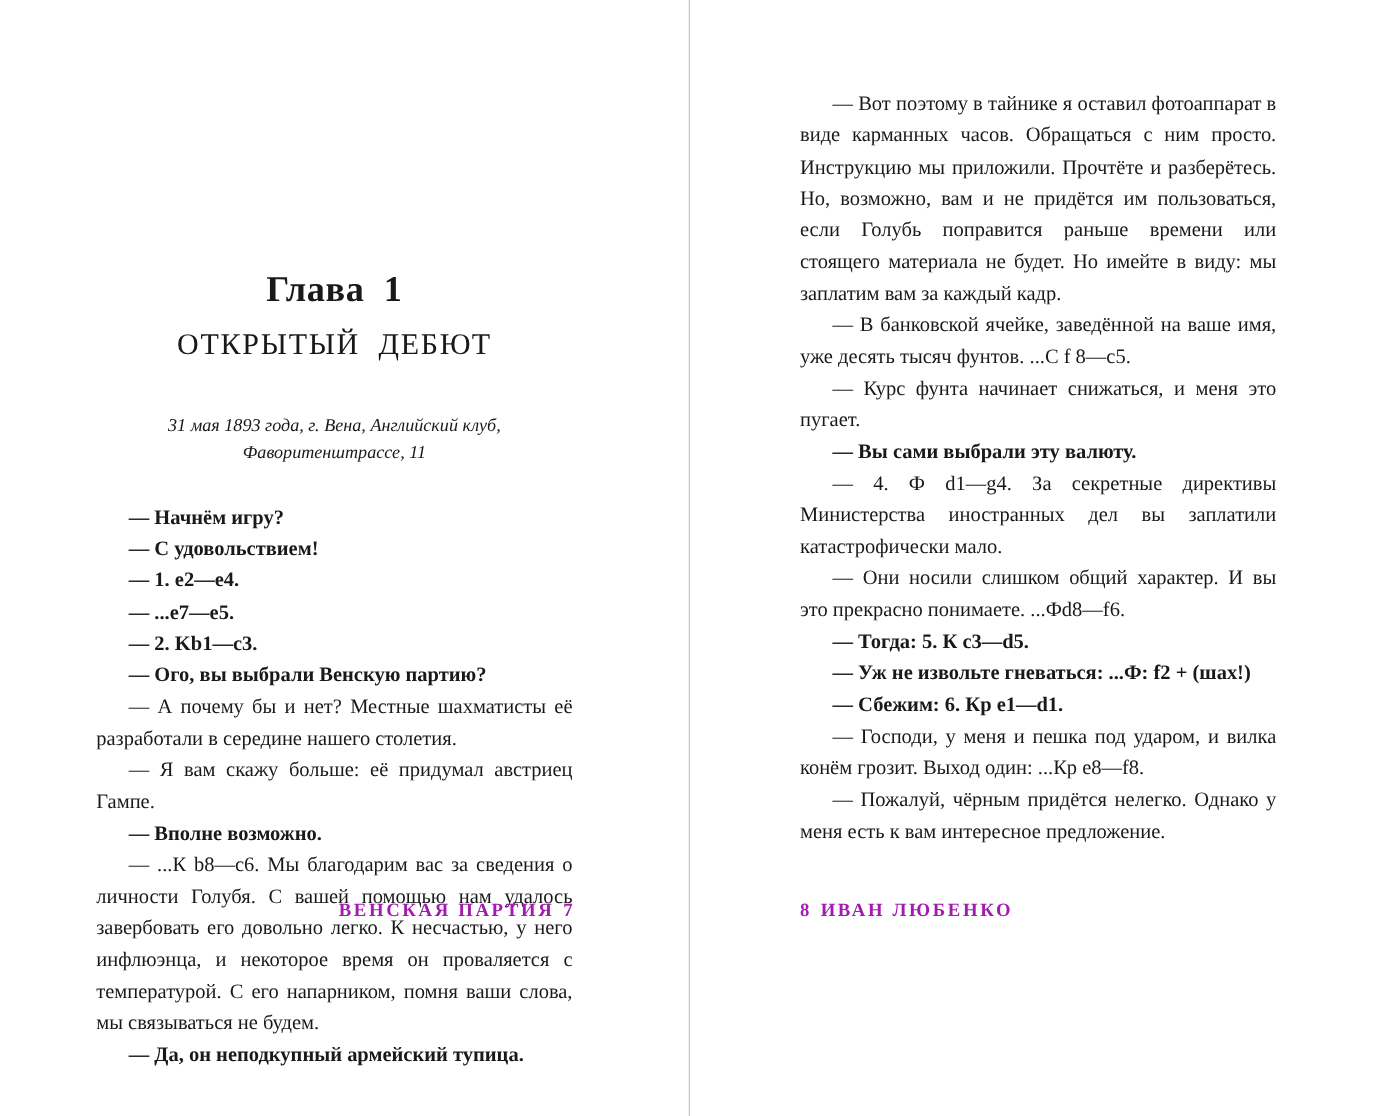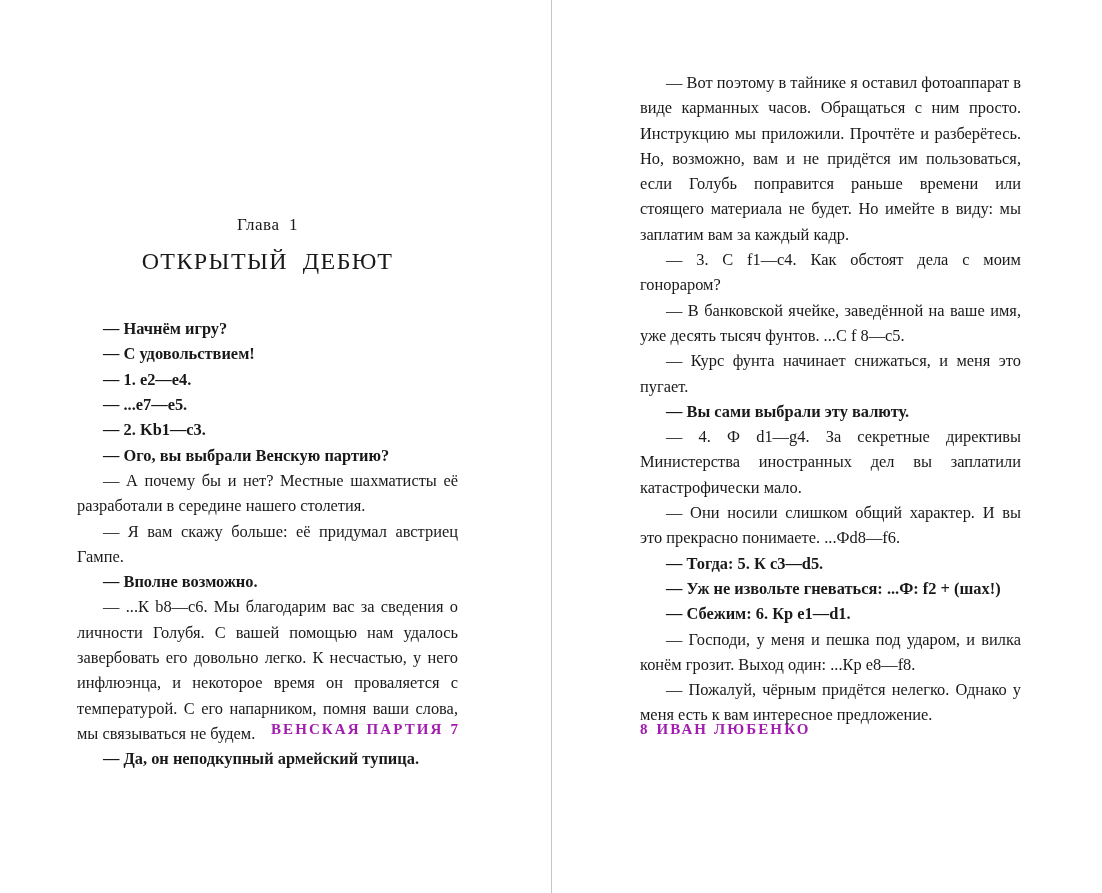--- a/index.html
+++ b/index.html
@@ -59,25 +59,25 @@
     width: 381px;
     top: 70px;
   }
 
   
   .chapter-head {
     padding-top: 215px;
     text-align: center;
   }
   .chapter-label {
-    font-size: 17px;
+    font-size: 29px;
     letter-spacing: 0.5px;
     line-height: 1.2;
     margin: 0 0 12px 0;
-    font-weight: 400;
+    font-weight: 700;
     white-space: pre;
   }
   .chapter-title {
     font-size: 24px;
     letter-spacing: 1.4px;
     line-height: 1.2;
     margin: 0 0 40px 0;
     font-weight: 400;
     white-space: pre;
   }
@@ -138,20 +138,24 @@
 <div class="spread">
 
   <div class="gutter-rule"></div>
 
   <div class="page page-left">
     <div class="text-column">
 
       <div class="chapter-head">
         <div class="chapter-label">Глава  1</div>
         <div class="chapter-title">ОТКРЫТЫЙ  ДЕБЮТ</div>
+        <div class="epigraph">
+          <span class="epigraph-line">31 мая 1893 года, г. Вена, Английский клуб,</span>
+          <span class="epigraph-line">Фаворитенштрассе, 11</span>
+        </div>
       </div>
 
       <div class="body-text">
         <p class="para no-justify">— Начнём игру?</p>
         <p class="para no-justify">— С удовольствием!</p>
         <p class="para no-justify">— 1. e2—e4.</p>
         <p class="para no-justify">— ...e7—e5.</p>
         <p class="para no-justify">— 2. Kb1—c3.</p>
         <p class="para no-justify">— Ого, вы выбрали Венскую партию?</p>
         <p class="para">— А почему бы и нет? Местные шахматисты её разработали в середине нашего столетия.</p>
@@ -165,21 +169,20 @@
 
     <div class="footer footer-left">
       <span class="running-title">ВЕНСКАЯ ПАРТИЯ</span><span class="folio">7</span>
     </div>
   </div>
 
   <div class="page page-right">
     <div class="text-column">
       <div class="body-text">
         <p class="para">— Вот поэтому в тайнике я оставил фотоаппарат в виде карманных часов. Обращаться с ним просто. Инструкцию мы приложили. Прочтёте и разберётесь. Но, возможно, вам и не придётся им пользоваться, если Голубь поправится раньше времени или стоящего материала не будет. Но имейте в виду: мы заплатим вам за каждый кадр.</p>
-        <p class="para">— 3. C f1—c4. Как обстоят дела с моим гонораром?</p>
         <p class="para">— В банковской ячейке, заведённой на ваше имя, уже десять тысяч фунтов. ...C f 8—c5.</p>
         <p class="para">— Курс фунта начинает снижаться, и меня это пугает.</p>
         <p class="para no-justify">— Вы сами выбрали эту валюту.</p>
         <p class="para">— 4. Ф d1—g4. За секретные директивы Министерства иностранных дел вы заплатили катастрофически мало.</p>
         <p class="para">— Они носили слишком общий характер. И вы это прекрасно понимаете. ...Фd8—f6.</p>
         <p class="para no-justify">— Тогда: 5. К c3—d5.</p>
         <p class="para no-justify">— Уж не извольте гневаться: ...Ф: f2 + (шах!)</p>
         <p class="para no-justify">— Сбежим: 6. Кр e1—d1.</p>
         <p class="para">— Господи, у меня и пешка под ударом, и вилка конём грозит. Выход один: ...Кр e8—f8.</p>
         <p class="para">— Пожалуй, чёрным придётся нелегко. Однако у меня есть к вам интересное предложение.</p>

